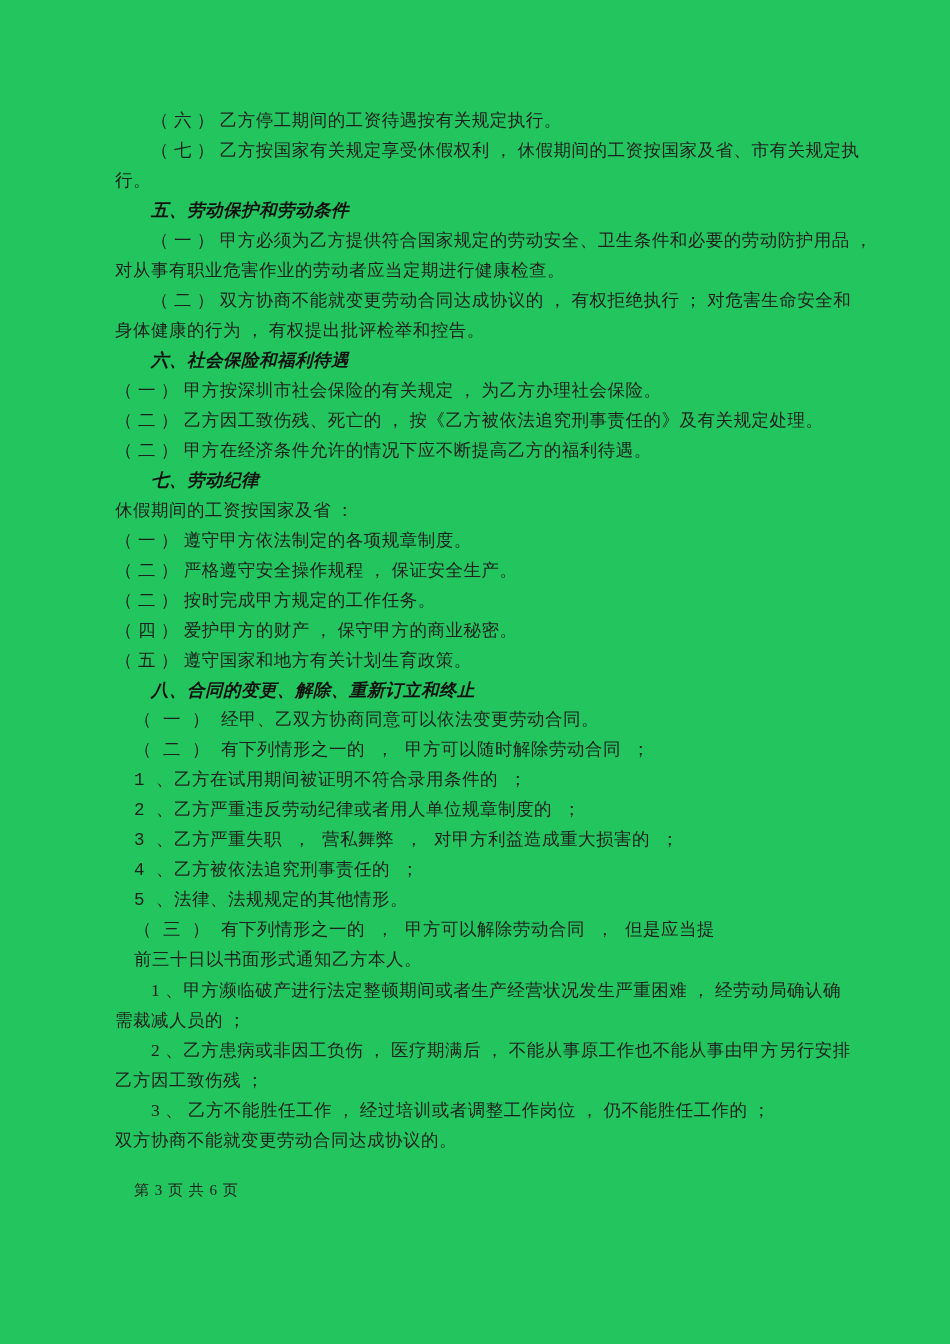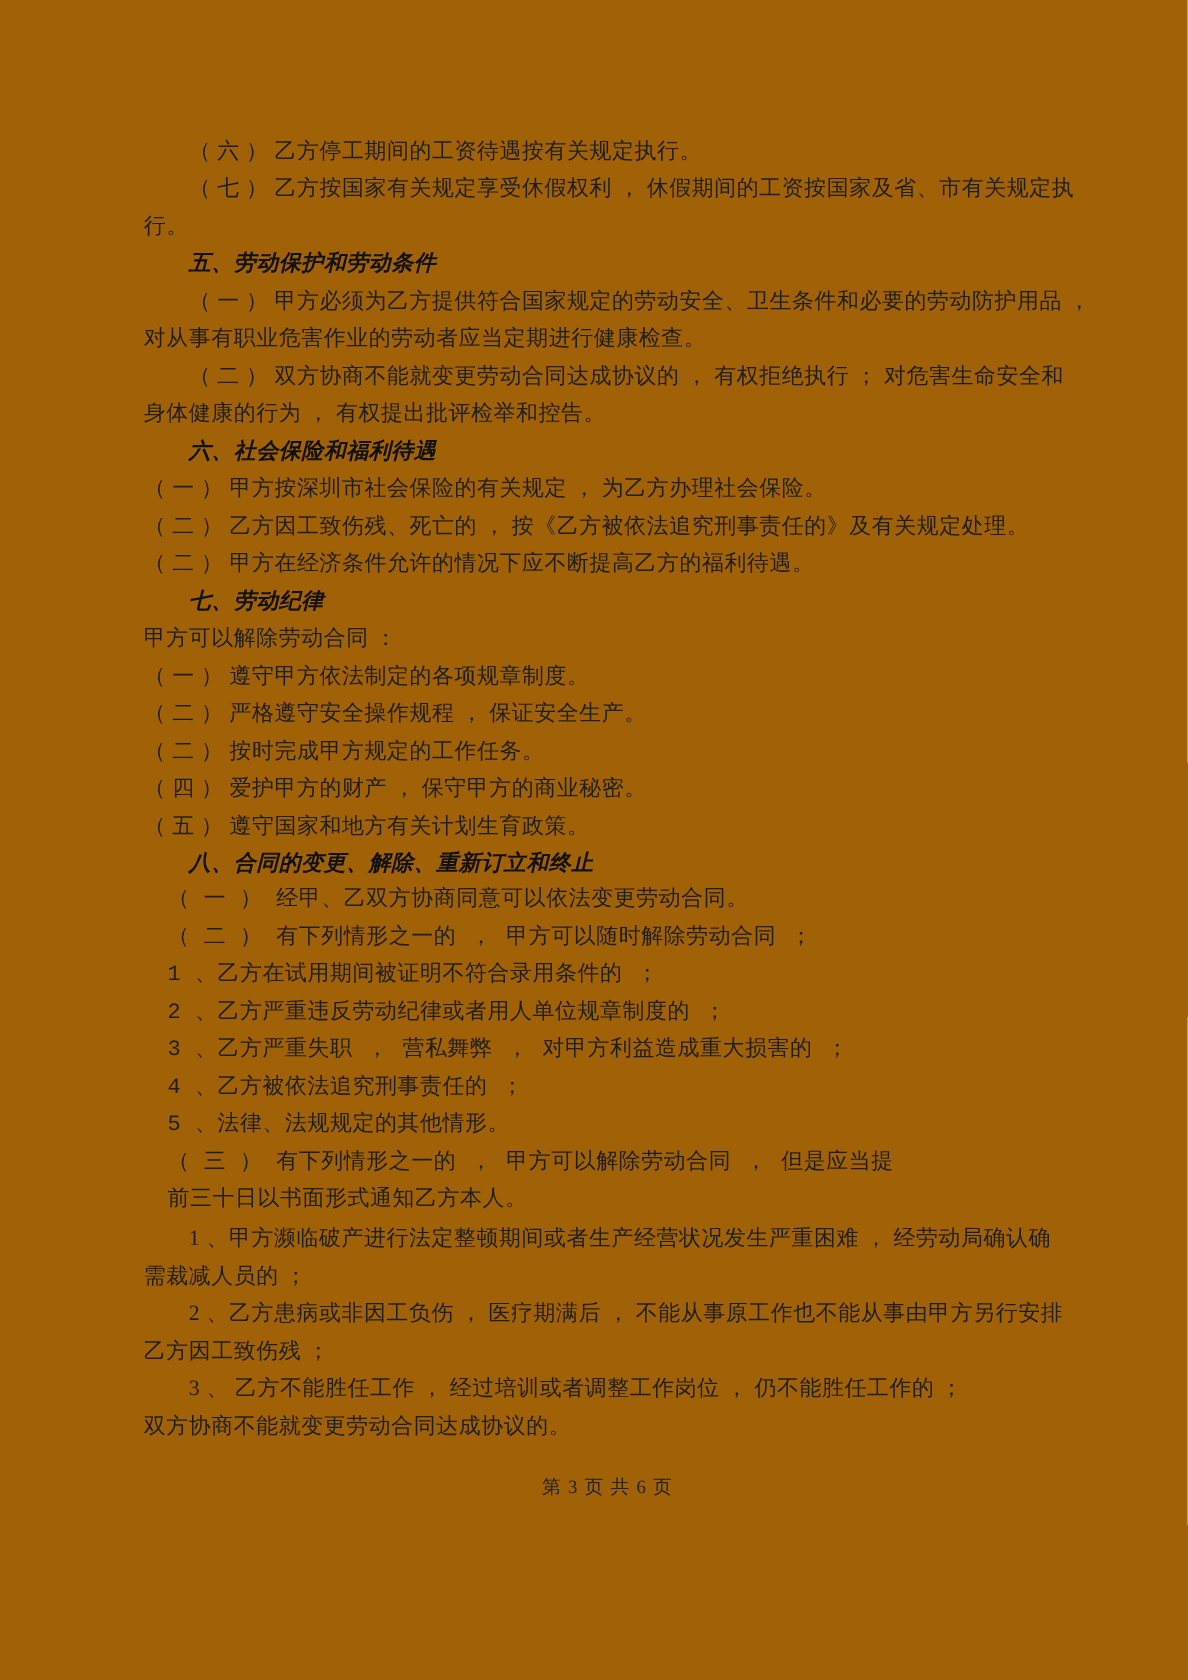--- a/index.html
+++ b/index.html
@@ -11,40 +11,39 @@
     width: 950px;
     height: 1344px;
     overflow: hidden;
     font-family: "Liberation Serif", "DejaVu Serif", serif;
   }
   .page {
     box-sizing: border-box;
     width: 950px;
     height: 1344px;
     padding: 105px 112px 0 115px;
-    background: #a16207;
+    background: #22c55e;
   }
   .doc-body .line {
     height: 30px;
     line-height: 30px;
     font-size: 17.5px;
     letter-spacing: 0.5px;
     color: #1f1f1f;
     white-space: pre;
   }
   .doc-body .line.heading {
     font-weight: 700;
     color: #111111;
     font-style: italic;
   }
   .doc-body .line.i1 { padding-left: 19px; font-family: Liberation Mono, monospace; }
   .doc-body .line.i2 { padding-left: 36px; }
   .footer {
     margin-top: 2px;
-    text-align: center;
     font-size: 15px;
     line-height: 22px;
     letter-spacing: 1px;
     color: #222222;
     white-space: pre;
   }
 </style>
 </head>
 <body>
 
@@ -56,21 +55,21 @@
       <div class="line heading i2">五、劳动保护和劳动条件</div>
       <div class="line i2">（ 一 ） 甲方必须为乙方提供符合国家规定的劳动安全、卫生条件和必要的劳动防护用品 ，</div>
       <div class="line i0">对从事有职业危害作业的劳动者应当定期进行健康检查。</div>
       <div class="line i2">（ 二 ） 双方协商不能就变更劳动合同达成协议的 ， 有权拒绝执行 ； 对危害生命安全和</div>
       <div class="line i0">身体健康的行为 ， 有权提出批评检举和控告。</div>
       <div class="line heading i2">六、社会保险和福利待遇</div>
       <div class="line i0">（ 一 ） 甲方按深圳市社会保险的有关规定 ， 为乙方办理社会保险。</div>
       <div class="line i0">（ 二 ） 乙方因工致伤残、死亡的 ， 按《乙方被依法追究刑事责任的》及有关规定处理。</div>
       <div class="line i0">（ 二 ） 甲方在经济条件允许的情况下应不断提高乙方的福利待遇。</div>
       <div class="line heading i2">七、劳动纪律</div>
-      <div class="line i0">甲方可以解除劳动合同 ：</div>
+      <div class="line i0">休假期间的工资按国家及省 ：</div>
       <div class="line i0">（ 一 ） 遵守甲方依法制定的各项规章制度。</div>
       <div class="line i0">（ 二 ） 严格遵守安全操作规程 ， 保证安全生产。</div>
       <div class="line i0">（ 二 ） 按时完成甲方规定的工作任务。</div>
       <div class="line i0">（ 四 ） 爱护甲方的财产 ， 保守甲方的商业秘密。</div>
       <div class="line i0">（ 五 ） 遵守国家和地方有关计划生育政策。</div>
       <div class="line heading i2">八、合同的变更、解除、重新订立和终止</div>
       <div class="line i1">（ 一 ） 经甲、乙双方协商同意可以依法变更劳动合同。</div>
       <div class="line i1">（ 二 ） 有下列情形之一的 ， 甲方可以随时解除劳动合同 ；</div>
       <div class="line i1">1 、乙方在试用期间被证明不符合录用条件的 ；</div>
       <div class="line i1">2 、乙方严重违反劳动纪律或者用人单位规章制度的 ；</div>

